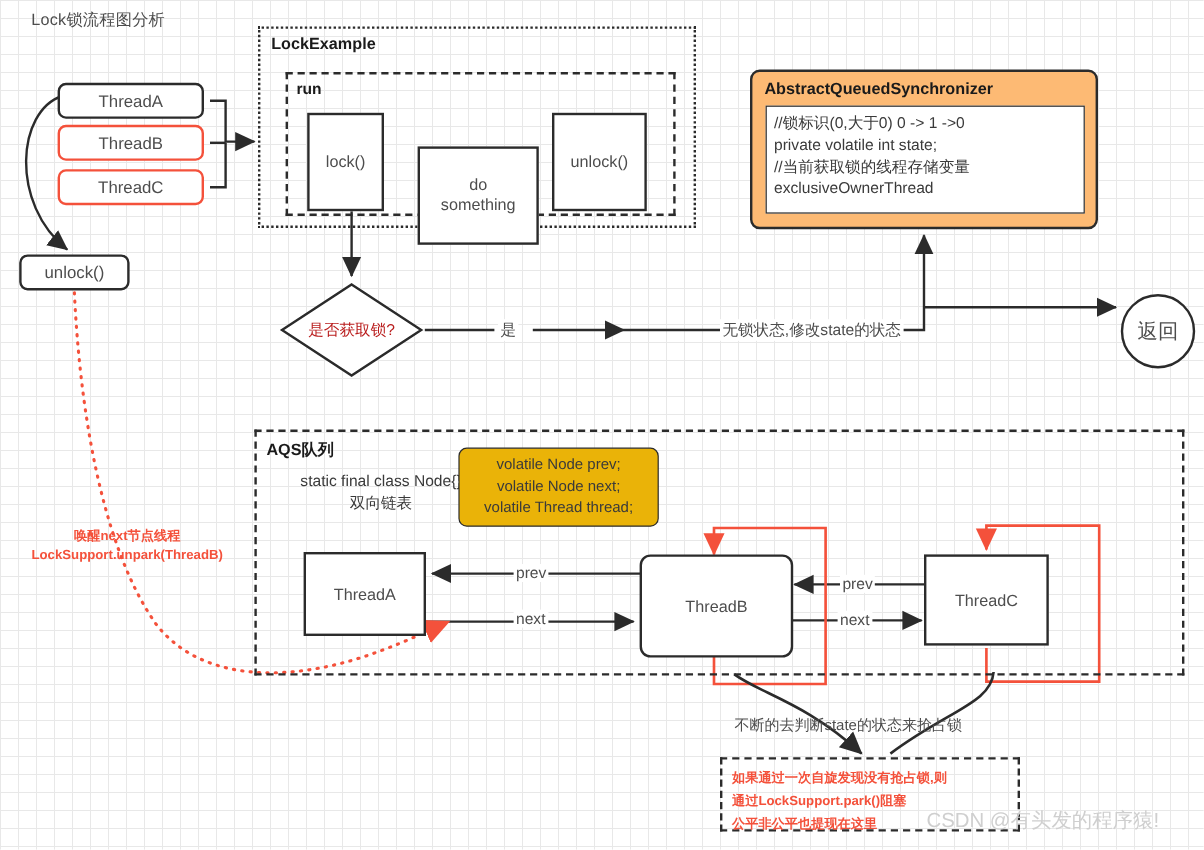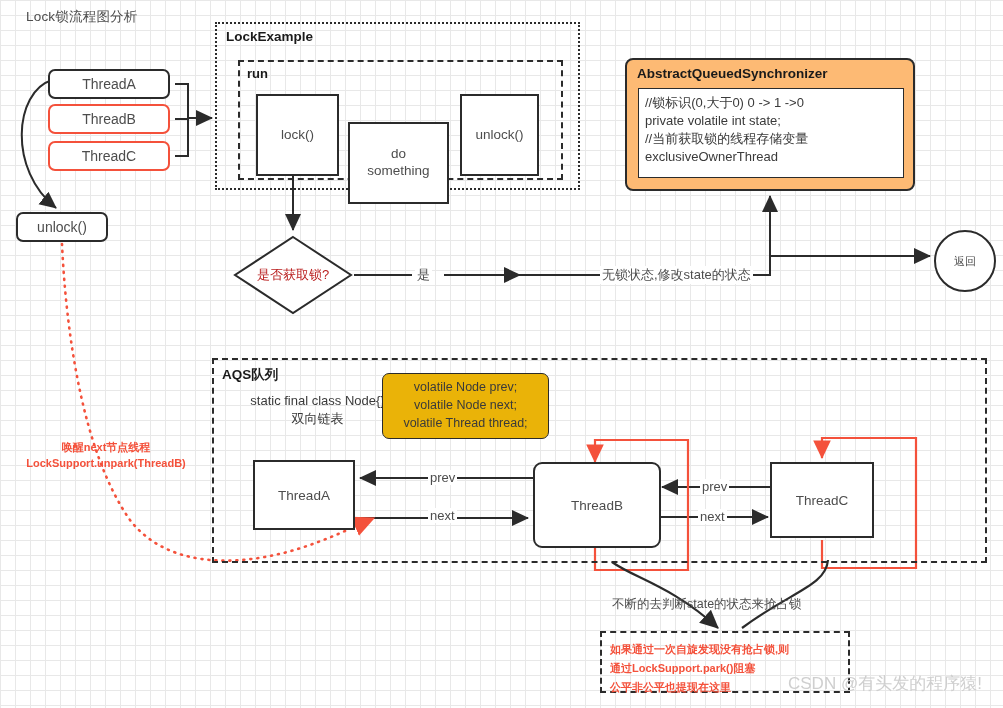--- a/index.html
+++ b/index.html
@@ -66,22 +66,22 @@
   }
 
   .diamond-wrap{left:232px;top:234px;width:122px;height:82px;}
   .diamond-lbl{
     position:absolute;left:0;top:0;width:122px;height:82px;display:flex;
     align-items:center;justify-content:center;font-size:13px;color:#b91c1c;
   }
   .edge-label{font-size:13px;color:#4d4d4d;background:#fff;padding:0 2px;white-space:nowrap;}
 
   .ret-circle{
-    left:934px;top:230px;width:62px;height:62px;border:2px solid #2b2b2b;border-radius:50%;
-    font-size:11px;
+    left:934px;top:245px;width:62px;height:62px;border:2px solid #2b2b2b;border-radius:50%;
+    font-size:17px;
   }
 
   .aqs-queue{
     left:212px;top:358px;width:775px;height:205px;
     border:2.5px dashed #2b2b2b;box-sizing:border-box;background:transparent;
   }
   .aqs-queue .hdr{
     position:absolute;left:8px;top:6px;font-size:13.5px;font-weight:bold;color:#1a1a1a;
   }
   .node-class-txt{
@@ -103,21 +103,21 @@
   .red-note.left{left:6px;top:440px;width:200px;text-align:center;}
 
   .spin-label{
     left:612px;top:596px;font-size:12.5px;color:#4d4d4d;white-space:nowrap;
   }
   .red-dashed-box{
     left:600px;top:631px;width:250px;height:62px;border:2.5px dashed #2b2b2b;
     box-sizing:border-box;background:transparent;padding:6px 0 0 8px;
   }
   .watermark{
-    left:772px;top:672px;font-size:17px;color:#cfcfcf;white-space:nowrap;margin-left:16px;
+    left:772px;top:672px;font-size:17px;color:#cfcfcf;white-space:nowrap;
   }
 </style>
 </head>
 <body>
 
 <div id="canvas">
 
   <svg class="overlay" viewBox="0 0 1003 708">
     <defs>
       <marker id="ar-dark" markerWidth="9" markerHeight="9" refX="8" refY="4.5" orient="auto">
@@ -167,21 +167,21 @@
   <div class="lay node thread-pill red" style="left:48px;top:141px;">ThreadC</div>
 
   <div class="lay node unlock-pill">unlock()</div>
 
   <div class="lay dotted-container">
     <div class="hdr">LockExample</div>
   </div>
   <div class="lay dashed-run">
     <div class="hdr">run</div>
   </div>
-  <div class="lay node method-box" style="left:256px;top:94px;width:83px;height:82px;">lock()</div>
+  <div class="lay node method-box" style="left:256px;top:94px;width:64px;height:82px;">lock()</div>
   <div class="lay node method-box" style="left:348px;top:94px;width:101px;height:82px;white-space:pre-line;margin-top:28px;">do
 something</div>
   <div class="lay node method-box" style="left:460px;top:94px;width:79px;height:82px;">unlock()</div>
 
   <div class="lay aqs-class">
     <div class="hdr">AbstractQueuedSynchronizer</div>
     <div class="aqs-inner">//锁标识(0,大于0) 0 -&gt; 1 -&gt;0
   private volatile int state;
 //当前获取锁的线程存储变量
 exclusiveOwnerThread</div>

